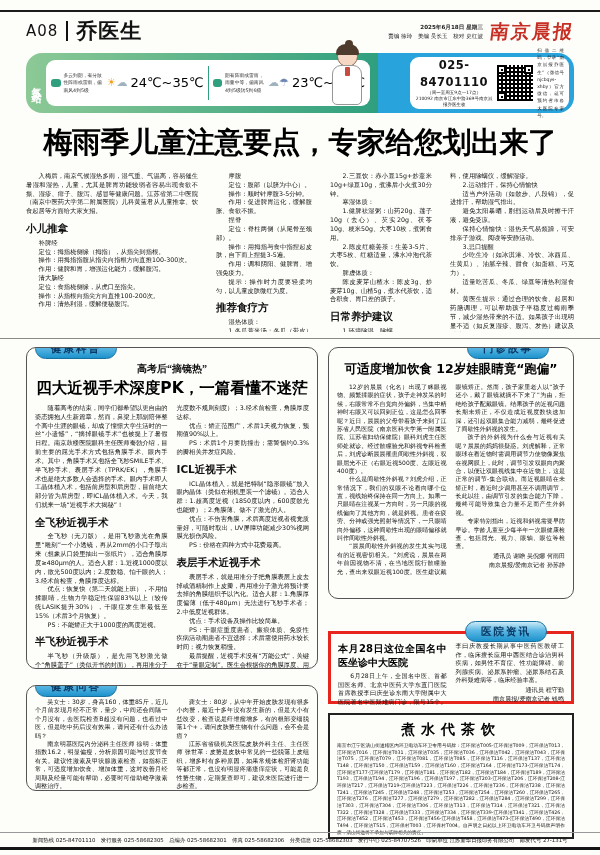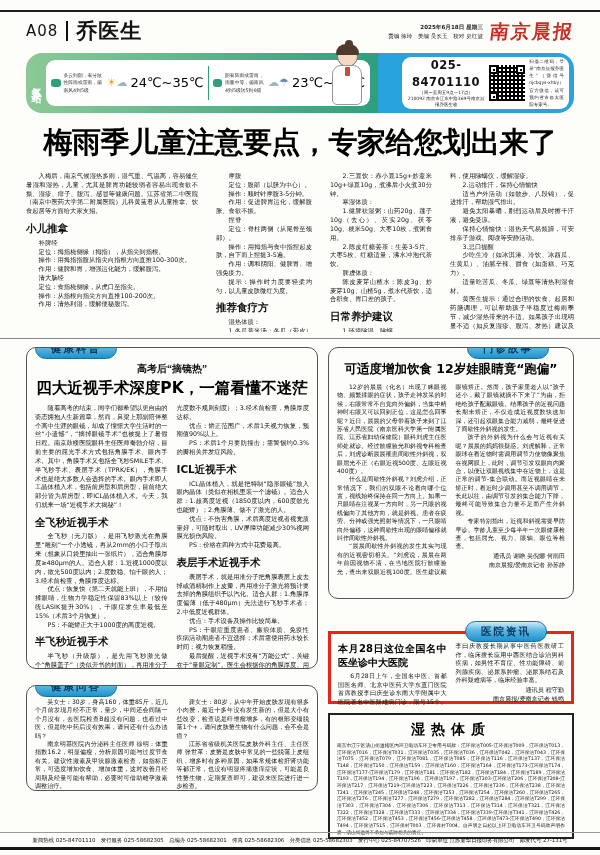--- a/index.html
+++ b/index.html
@@ -23,21 +23,21 @@
   .w-panel{flex:1;background:#fff;border-radius:9px;height:46px;display:flex;align-items:center;padding:2px 5px;gap:4px;}
   .w-day{display:flex;align-items:center;gap:3px;flex:1;}
   .w-label{background:#2f9f7e;color:#fff;border-radius:3px;font-size:7.5px;font-weight:bold;padding:2px 1px;writing-mode:vertical-rl;letter-spacing:2px;line-height:1;}
   .w-desc{font-size:4.8px;color:#333;width:40px;line-height:1.55;}
   .w-icons{font-size:11px;line-height:1;white-space:nowrap;}
   .icon-sun{color:#f0a224;}
   .icon-cloud{color:#9fb2bf;}
   .icon-rain{color:#6f87b3;}
   .w-temp{font-size:13px;color:#000000;white-space:nowrap;}
   .w-sep{width:1px;height:34px;background:#2f9f7e;}
-  .w-right{flex:1;background:#29a3db;border-radius:0 16px 16px 0;display:flex;align-items:center;padding:4px 5px 4px 24px;}
+  .w-right{flex:1;background:#29a3db;border-radius:0 16px 16px 0;display:flex;align-items:center;padding:4px 5px 4px 32px;}
   .w-rpanel{flex:1;background:#fff;border-radius:9px;height:52px;display:flex;align-items:center;gap:4px;padding:2px 5px;}
   .phone-block{text-align:center;line-height:1.4;flex:0 0 78px;}
   .phone{font-size:11.5px;font-weight:bold;letter-spacing:0.5px;}
   .phone-hours,.address{font-size:4.5px;color:#222;}
   .qr{width:36px;height:36px;flex:0 0 36px;position:relative;background:
       repeating-linear-gradient(0deg,#000 0 2px,transparent 2px 4px),
       repeating-linear-gradient(90deg,#000 0 2px,#fff 2px 4px);}
   .qr i{position:absolute;width:9px;height:9px;border:2px solid #000;background:#fff;}
   .qr i::after{content:"";position:absolute;inset:1.5px;background:#000;}
   .qr i:nth-child(1){top:0;left:0;}
@@ -281,21 +281,21 @@
           <h3 class="red-title">本月28日这位全国名中医坐诊中大医院</h3>
           <div>
               <p>6月28日上午，全国名中医、首都国医名师、北京中医药大学东直门医院首席教授李曰庆坐诊东南大学附属中大医院著名中医疑难病门诊，限号15个。李曰庆教授长期从事中医药医教研工作，临床擅长应用中西医结合诊治男科疾病，如男性不育症、性功能障碍、前列腺疾病、泌尿系肿瘤、泌尿系结石及外科疑难病等，临床经验丰富。</p>
               <p class="byline">通讯员 程守勤</p>
               <p class="byline">南京晨报/爱南京记者 钱鸣</p>
             </div>
         </div>
       </div>
 
       <div class="voidbox">
-        <h2 class="void-title">湿热体质</h2>
+        <h2 class="void-title">煮水代茶饮</h2>
         <p class="void-body">南京市江宁区汤山街道辖区内环卫电动车环卫专用号码牌：江环保洁T005-江环保洁T009，江环保洁T013，江环保洁T016，江环保洁T031，江环保洁T035，江环保洁T036，江环保洁T042，江环保洁T043，江环保洁T075，江环保洁T079，江环保洁T081，江环保洁T085，江环保洁T116，江环保洁T137，江环保洁T148，江环保洁T150，江环保洁T159，江环保洁T160，江环保洁T164，江环保洁T173-江环保洁T174，江环保洁T177-江环保洁T179，江环保洁T181，江环保洁T182，江环保洁T184，江环保洁T189，江环保洁T193，江环保洁T194，江环保洁T196，江环保洁T197，江环保洁T203-江环保洁T206，江环保洁T208-江环保洁T217，江环保洁T219-江环保洁T223，江环保洁T226，江环保洁T236，江环保洁T238，江环保洁T241，江环保洁T245，江环保洁T248，江环保洁T253，江环保洁T254，江环保洁T260，江环保洁T265，江环保洁T276，江环保洁T277，江环保洁T279，江环保洁T282，江环保洁T284，江环保洁T299，江环保洁T303，江环保洁T304，江环保洁T306，江环保洁T313，江环保洁T314，江环保洁T321，江环保洁T322，江环保洁T328，江环保洁T333，江环保洁T334，江环保洁T339-江环保洁T341，江环保洁T426，江环保洁T452，江环保洁T453，江环保洁T456-江环保洁T458，江环保洁T473-江环保洁T490，江环保洁T494，江环保洁T515，江环保村T003，江环保村T004。自声明之日起以上环卫电动车环卫号码牌声明作废，汤山街道将不承担与该牌相关的责任。</p>
 
       </div>
     </div>
 
   </div>
 
   <div class="footer">
     <div class="footer-rule"></div>
     <div class="footer-text">新闻热线 025-84701110　发行服务 025-58682305　总编办 025-58682301　传真 025-58682306　分类信息 025-58682303　发行中心 025-84707526　印刷单位 江苏新华日报印务有限公司　邮发代号 27-131号</div>

